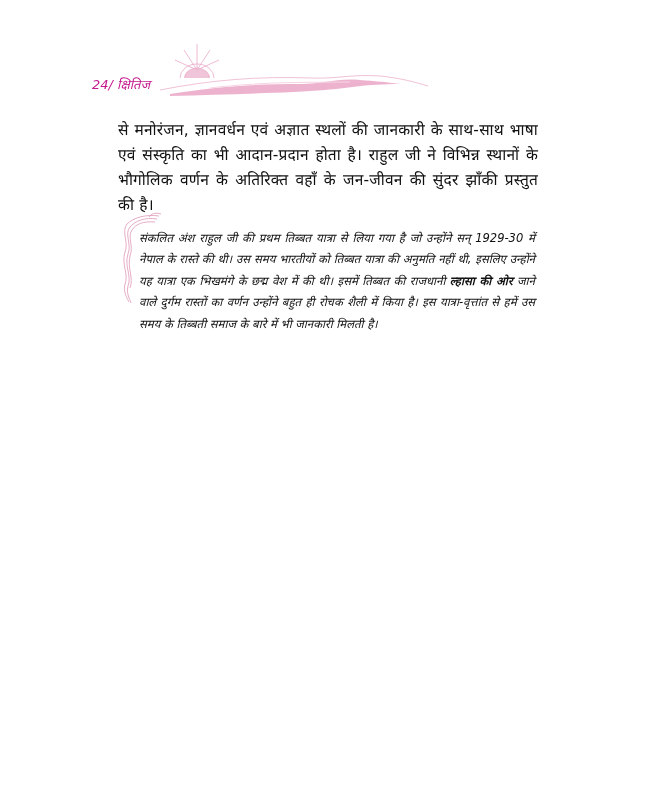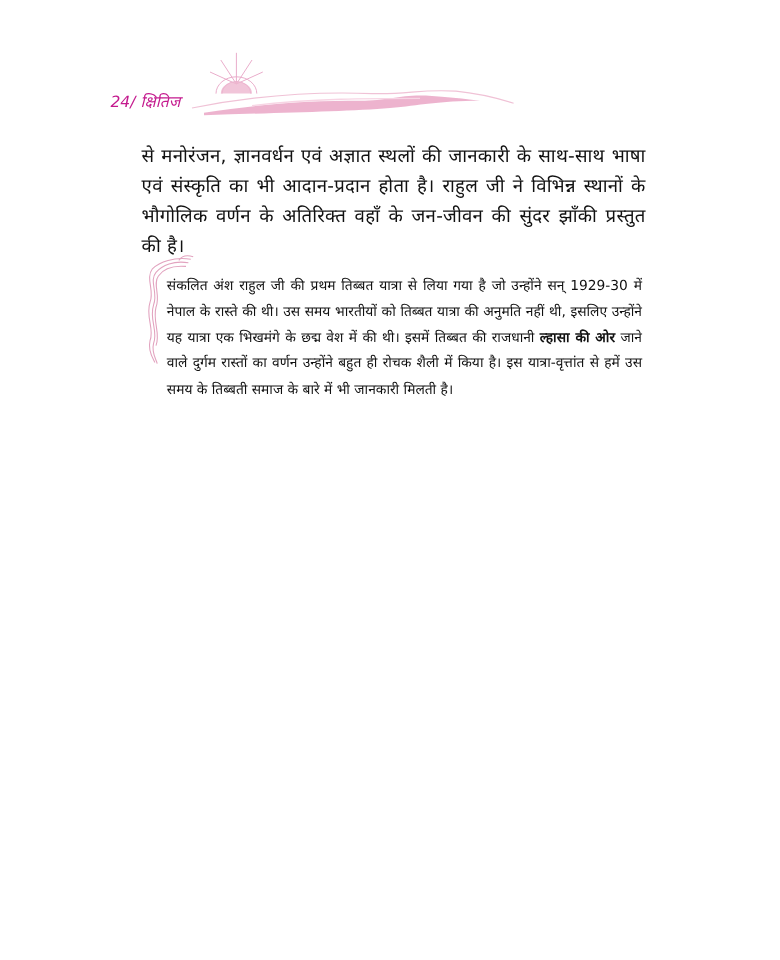--- a/index.html
+++ b/index.html
@@ -8,21 +8,21 @@
   .page-header { position: absolute; left: 0; top: 0; width: 650px; height: 110px; padding-left: 44px; }
   .page-label { position: absolute; left: 92px; top: 75px; font-size: 13px; font-style: italic;
                 color: #c41a8e; font-family: "DejaVu Sans", sans-serif; }
   .ornament { position: absolute; left: 150px; top: 38px; }
   .main-para { position: absolute; left: 118px; top: 102px; width: 420px;
                font-size: 15.5px; line-height: 25px; 
                text-align: justify; text-align-last: left; letter-spacing: 0.2px; }
   .intro-box { position: absolute; left: 115px; top: 212px; width: 430px; height: 135px; }
   .bracket { position: absolute; left: 0; top: 0; }
   .intro-para { position: absolute; left: 24px; top: 4px; width: 396px;
-                font-size: 11.5px; line-height: 21.5px; 
+                font-size: 11.5px; line-height: 21.5px; font-style: italic;
                 text-align: justify; text-align-last: left; }
   .intro-para b { font-weight: bold; }
 </style>
 </head>
 <body>
 
 <div class="page-header">
   <div class="page-label"><span>24</span><span>/ </span><span>क्षितिज</span></div>
   <svg class="ornament" width="280" height="62" viewBox="0 0 280 62">
     <g stroke="#e6a0c2" fill="none" stroke-width="0.8" opacity="0.9">

